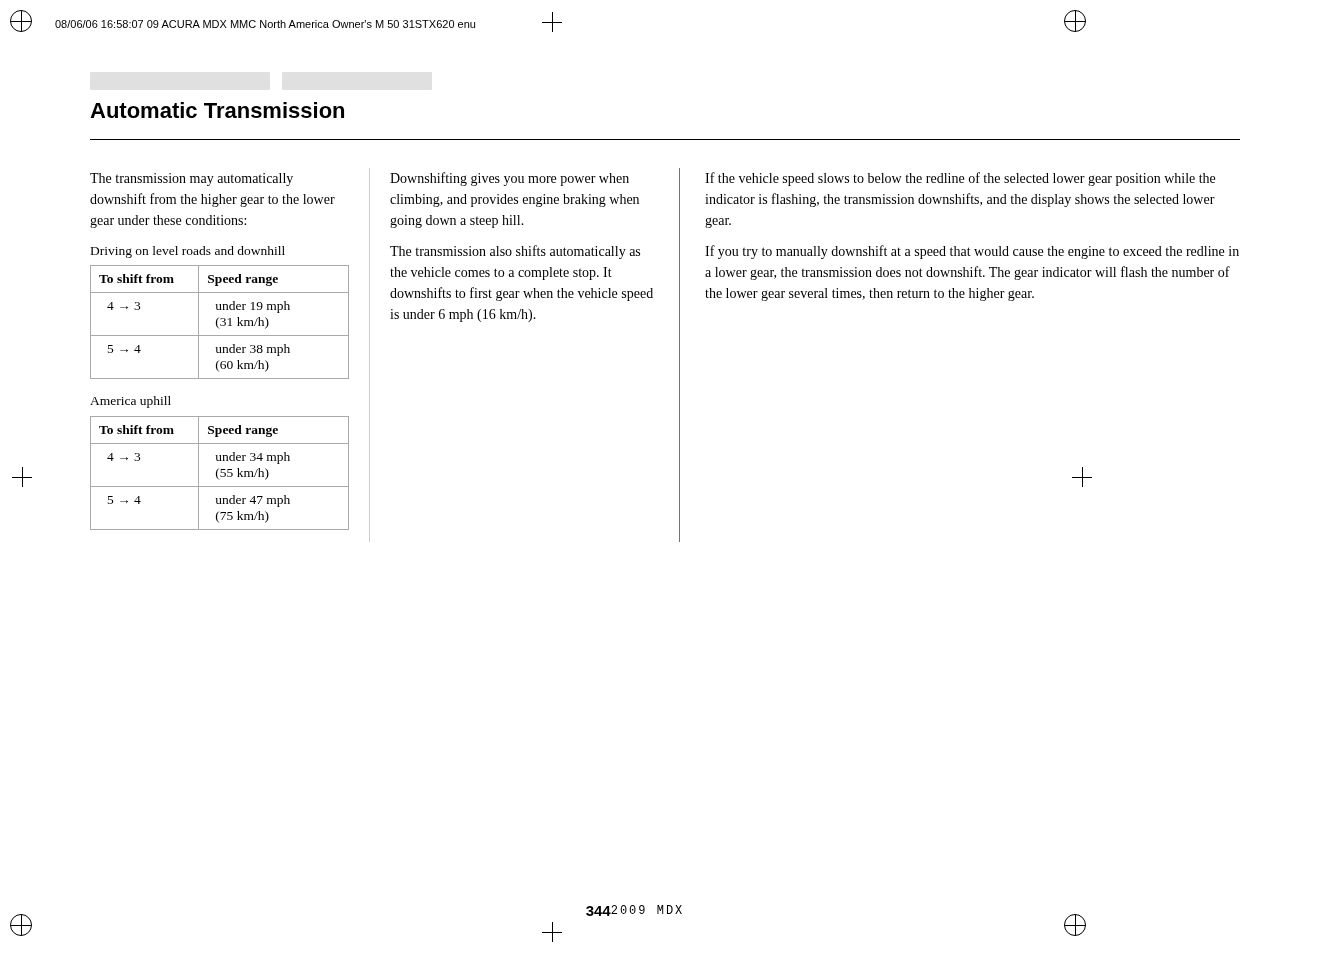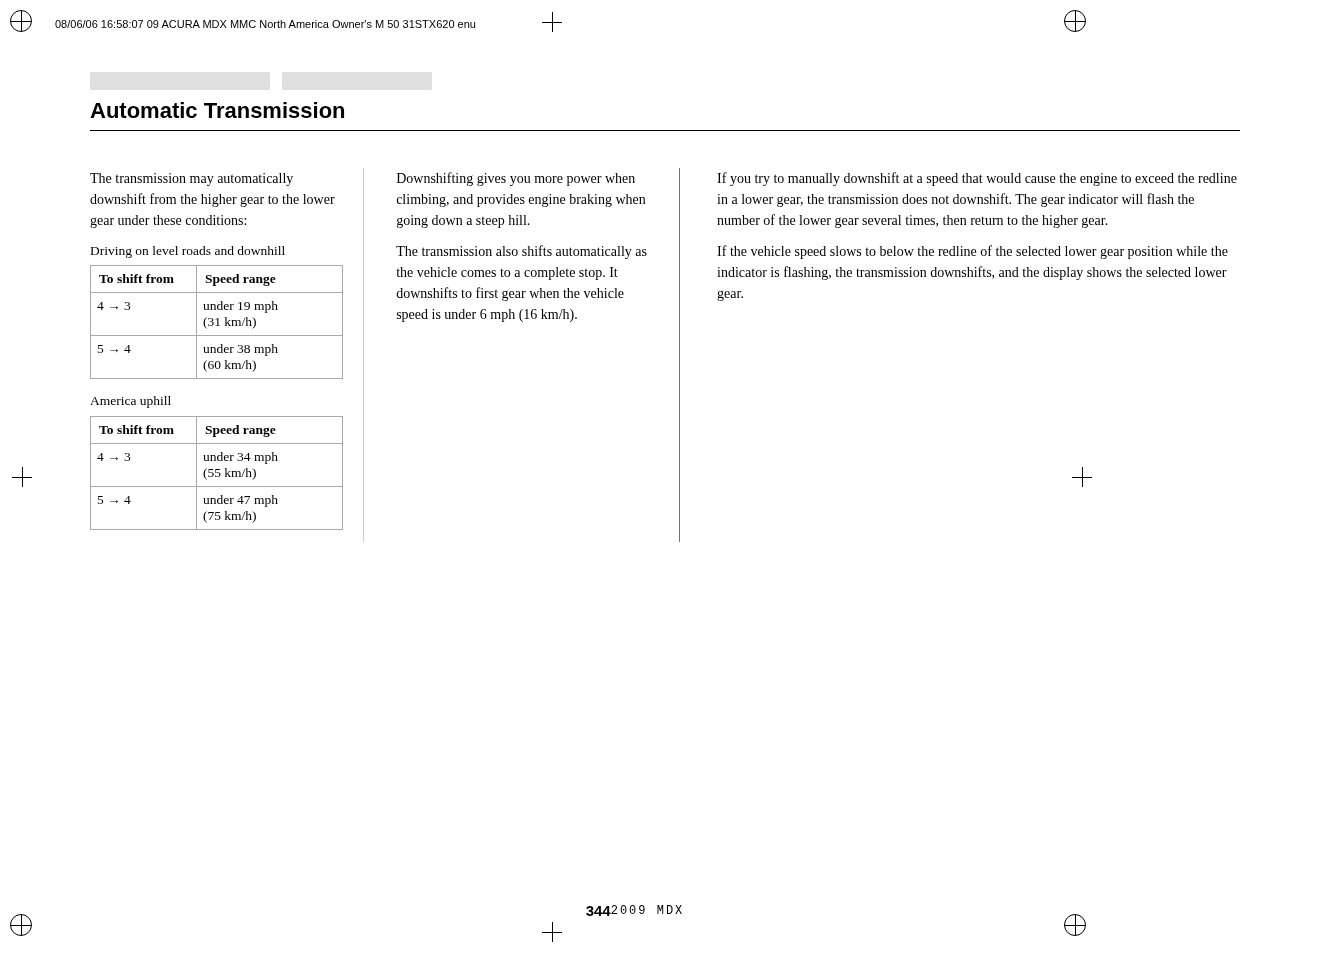--- a/index.html
+++ b/index.html
@@ -96,32 +96,32 @@
 
     
     .section-title {
       position: absolute;
       top: 98px;
       left: 90px;
       font-size: 22px;
       font-weight: bold;
       font-family: Arial, Helvetica, sans-serif;
       border-bottom: 1.5px solid #000;
-      padding-bottom: 6px;
+      padding-bottom: 15px;
       width: 1150px;
     }
 
     
     .content-area {
       position: absolute;
       top: 168px;
       left: 90px;
       width: 1150px;
       display: flex;
-      gap: 12px;
+      gap: 0;
     }
 
     .col1 {
       width: 280px;
       padding-right: 20px;
       border-right: 1px solid #ccc;
     }
 
     .col2 {
       width: 310px;
@@ -158,21 +158,21 @@
     table th {
       border: 1px solid #aaa;
       padding: 5px 8px;
       font-weight: bold;
       text-align: left;
       background: #fff;
     }
 
     table td {
       border: 1px solid #aaa;
-      padding: 5px 6px;
+      padding: 5px 16px;
       vertical-align: top;
       background: #fff;
     }
 
     table th:first-child, table td:first-child {
       width: 42%;
     }
 
     
     .footer {
@@ -313,22 +313,22 @@
         </tbody>
       </table>
     </div>
 
     <div class="col2">
       <p>Downshifting gives you more power when climbing, and provides engine braking when going down a steep hill.</p>
       <p>The transmission also shifts automatically as the vehicle comes to a complete stop. It downshifts to first gear when the vehicle speed is under 6 mph (16 km/h).</p>
     </div>
 
     <div class="col3">
+      <p>If the vehicle speed slows to below the redline of the selected lower gear position while the indicator is flashing, the transmission downshifts, and the display shows the selected lower gear.</p>
       <p>If you try to manually downshift at a speed that would cause the engine to exceed the redline in a lower gear, the transmission does not downshift. The gear indicator will flash the number of the lower gear several times, then return to the higher gear.</p>
-      <p>If the vehicle speed slows to below the redline of the selected lower gear position while the indicator is flashing, the transmission downshifts, and the display shows the selected lower gear.</p>
     </div>
 
   </div>
 
   <div class="footer">
     <span class="page-number">344</span>
     <span class="model-name">2009  MDX</span>
     <span style="width:60px;"></span>
   </div>
 

